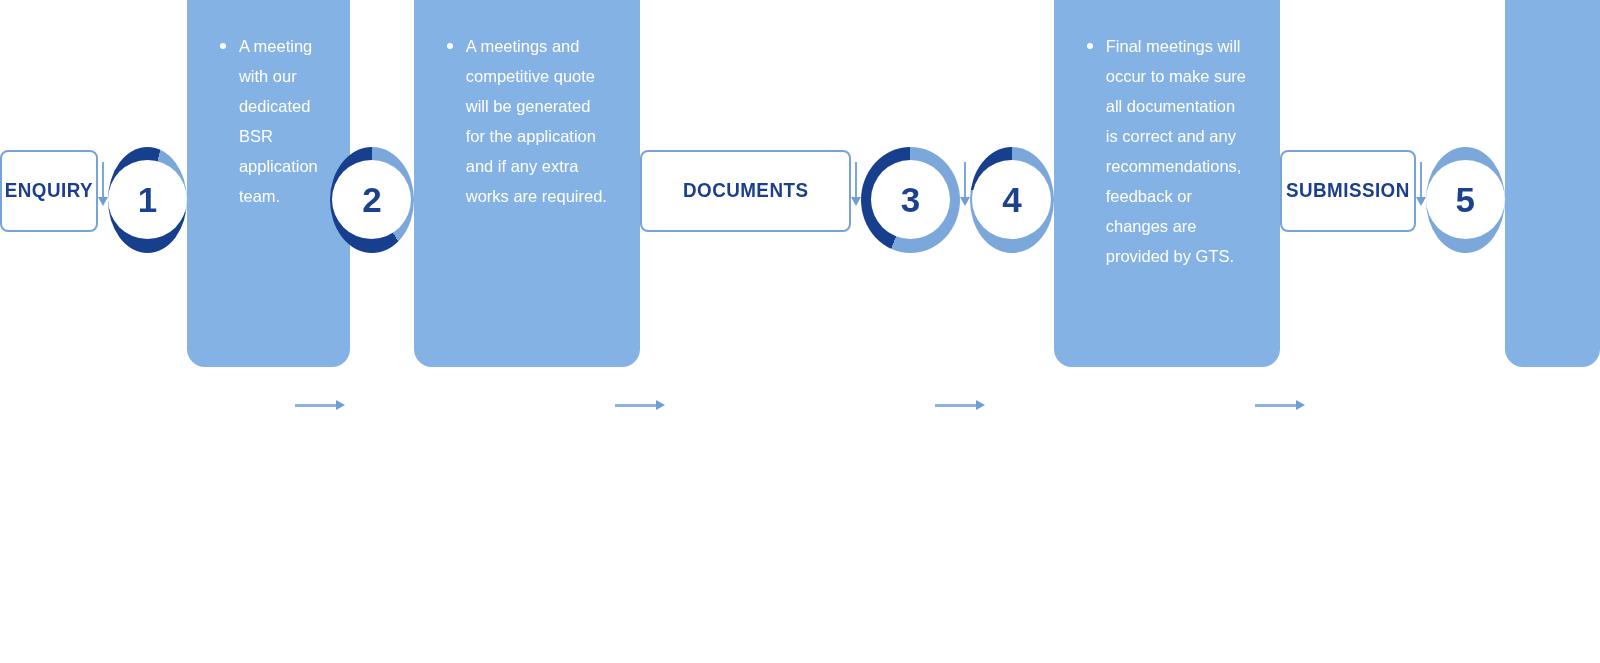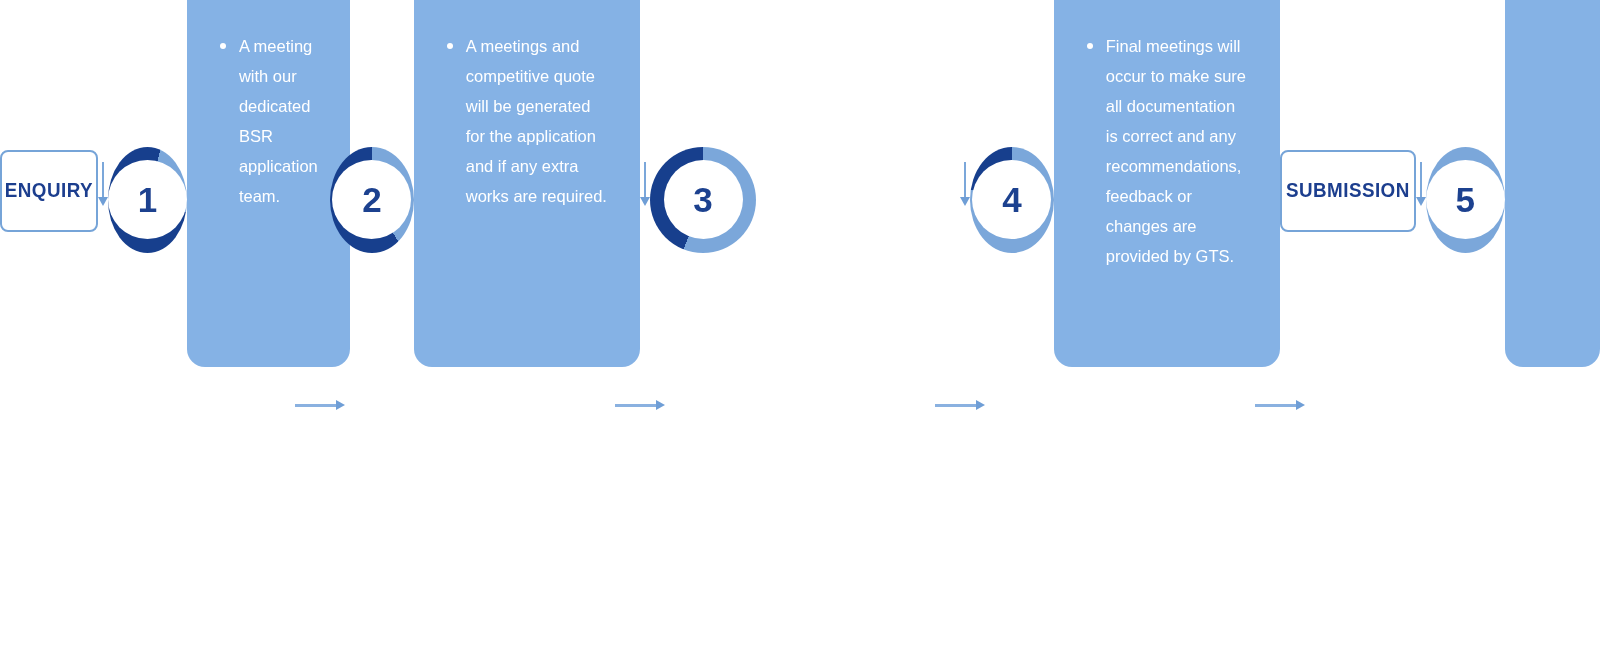--- a/index.html
+++ b/index.html
@@ -175,20 +175,23 @@
       </div>
     </div>
     <div class="card">
       <ul class="bullets">
             <li>A meetings and competitive quote will be generated for the application and if any extra works are required.</li>
           </ul>
     </div>
   </div>
 
   <div class="column">
+    <div class="header-box">
+      <span class="header-label">DOCUMENTS</span>
+    </div>
     <div class="v-arrow">
       <div class="v-line"></div>
       <div class="v-head"></div>
     </div>
     <div class="ring" style="background: conic-gradient(rgb(23, 63, 141) 0%, rgb(23, 63, 141) 0%, rgb(123, 167, 218) 0%, rgb(123, 167, 218) 56%, rgb(23, 63, 141) 56%, rgb(23, 63, 141) 100%);">
       <div class="ring-inner">
         <span class="step-number">3</span>
       </div>
     </div>
   </div>

